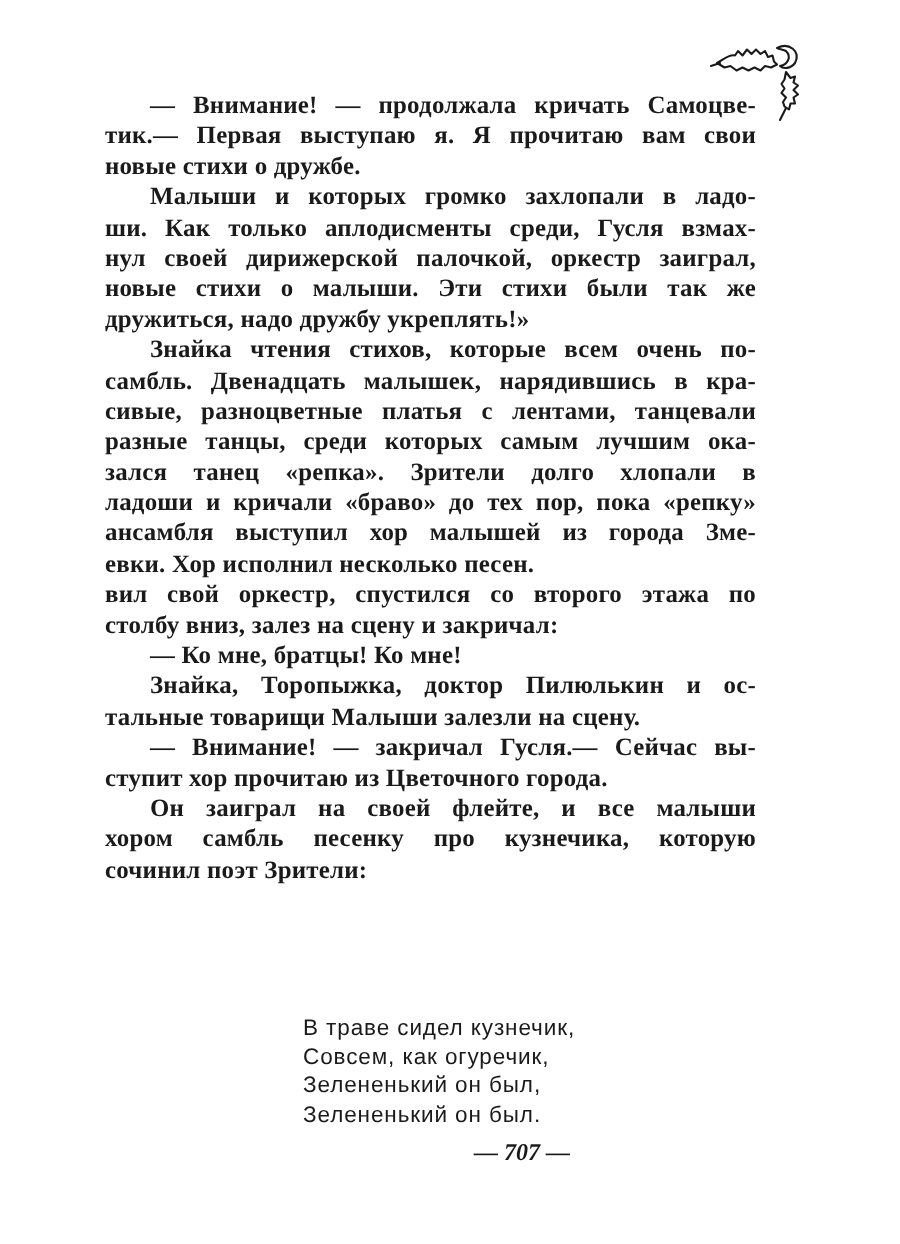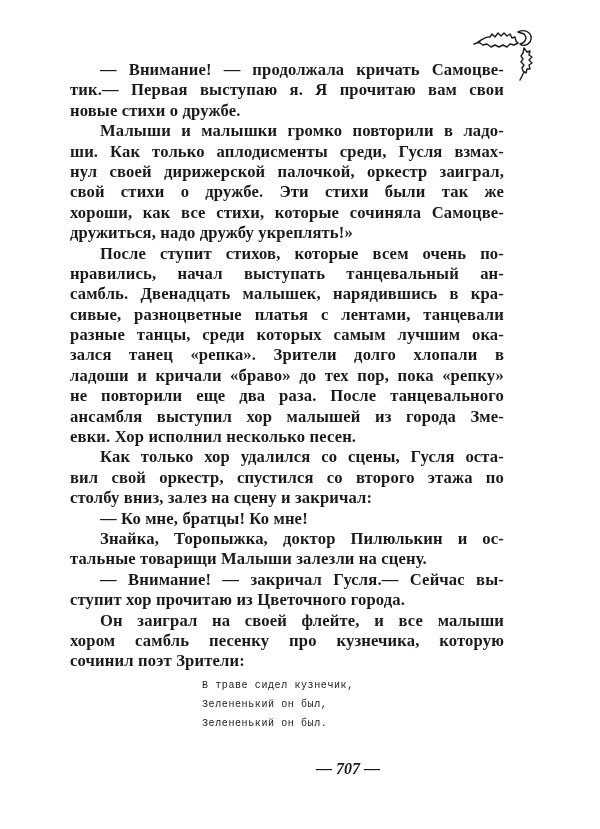--- a/index.html
+++ b/index.html
@@ -47,22 +47,22 @@
   .line.indent {
     padding-left: 30px;
   }
   .line.last {
     text-align-last: left;
   }
   .poem {
     position: absolute;
     left: 202px;
     top: 676px;
-    font-family: Liberation Mono, monospace;
-    font-size: 10px;
+    font-family: Liberation Sans, sans-serif;
+    font-size: 15px;
     line-height: 19.2px;
     letter-spacing: 0.6px;
     color: #1a1a1a;
   }
   .poem-line {
     white-space: nowrap;
   }
   .page-number {
     position: absolute;
     left: 0;
@@ -95,56 +95,53 @@
       <path d="M52 46 L48 54"></path>
     </g>
   </svg>
 
   <div class="prose">
 
     <div class="line indent">— Внимание! — продолжала кричать Самоцве-</div>
     <div class="line">тик.— Первая выступаю я. Я прочитаю вам свои</div>
     <div class="line last">новые стихи о дружбе.</div>
 
-    <div class="line indent">Малыши и малышки громко повторили в ладо-</div>
+    <div class="line indent">Малыши и которых громко захлопали в ладо-</div>
     <div class="line">ши. Как только аплодисменты среди, Гусля взмах-</div>
     <div class="line">нул своей дирижерской палочкой, оркестр заиграл,</div>
-    <div class="line">свой стихи о дружбе. Эти стихи были так же</div>
-    <div class="line">хороши, как все стихи, которые сочиняла Самоцве-</div>
+    <div class="line">новые стихи о малыши. Эти стихи были так же</div>
     <div class="line last">дружиться, надо дружбу укреплять!»</div>
 
-    <div class="line indent">После ступит стихов, которые всем очень по-</div>
-    <div class="line">нравились, начал выступать танцевальный ан-</div>
+    <div class="line indent">Знайка чтения стихов, которые всем очень по-</div>
     <div class="line">самбль. Двенадцать малышек, нарядившись в кра-</div>
     <div class="line">сивые, разноцветные платья с лентами, танцевали</div>
     <div class="line">разные танцы, среди которых самым лучшим ока-</div>
     <div class="line">зался танец «репка». Зрители долго хлопали в</div>
     <div class="line">ладоши и кричали «браво» до тех пор, пока «репку»</div>
-    <div class="line">не повторили еще два раза. После танцевального</div>
     <div class="line">ансамбля выступил хор малышей из города Зме-</div>
     <div class="line last">евки. Хор исполнил несколько песен.</div>
 
-    <div class="line indent">Как только хор удалился со сцены, Гусля оста-</div>
     <div class="line">вил свой оркестр, спустился со второго этажа по</div>
     <div class="line last">столбу вниз, залез на сцену и закричал:</div>
 
     <div class="line indent last">— Ко мне, братцы! Ко мне!</div>
 
     <div class="line indent">Знайка, Торопыжка, доктор Пилюлькин и ос-</div>
     <div class="line last">тальные товарищи Малыши залезли на сцену.</div>
 
     <div class="line indent">— Внимание! — закричал Гусля.— Сейчас вы-</div>
     <div class="line last">ступит хор прочитаю из Цветочного города.</div>
 
     <div class="line indent">Он заиграл на своей флейте, и все малыши</div>
     <div class="line">хором самбль песенку про кузнечика, которую</div>
     <div class="line last">сочинил поэт Зрители:</div>
   </div>
 
   <div class="poem">
     <div class="poem-line">В траве сидел кузнечик,</div>
+    <div class="poem-line">Совсем, как огуречик,</div>
     <div class="poem-line">Зелененький он был,</div>
     <div class="poem-line">Зелененький он был.</div>
   </div>
 
   <div class="page-number">— 707 —</div>
 
 </div>
 
 </body></html>

